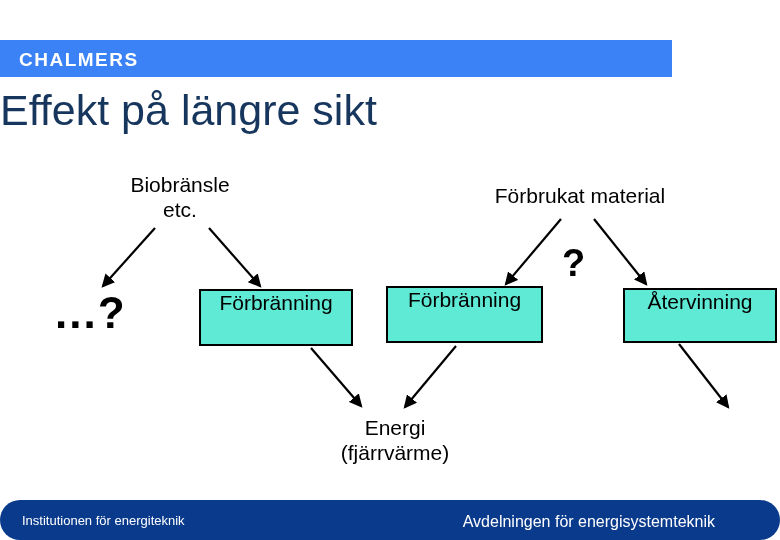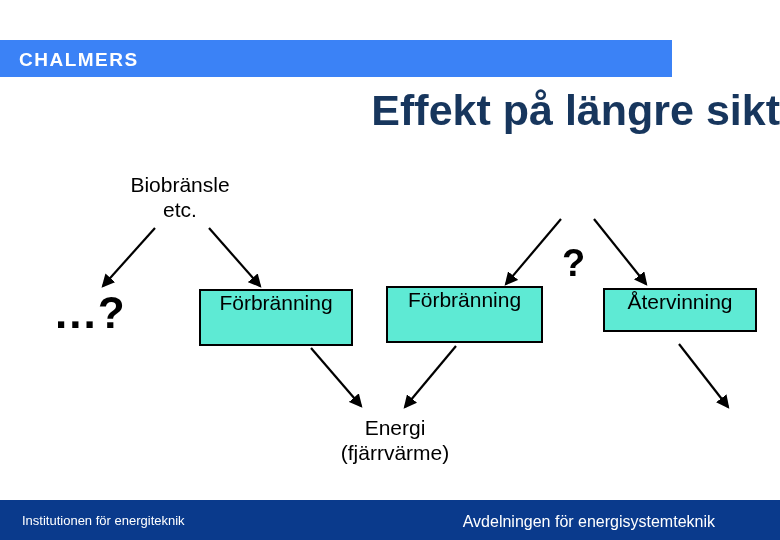--- a/index.html
+++ b/index.html
@@ -36,24 +36,24 @@
     right: 47px; top: 10px;
     color: #ffffff;
     font-size: 15px;
   }
 
   
   .slide-title {
     position: absolute;
     top: 86px; left: 0;
     width: 780px;
-    text-align: right;
+    text-align: left;
     color: #17365D;
     font-size: 43px;
-    font-weight: bold;
+    font-weight: normal;
     letter-spacing: 0px;
   }
 
   
   .dlabel {
     position: absolute;
     color: #000000;
     font-size: 21px;
     text-align: center;
     line-height: 25px;
@@ -78,40 +78,41 @@
     border: 2px solid #000000;
     background: #5eead4;
     display: flex;
     align-items: flex-start;
     justify-content: center;
     font-size: 21px;
     color: #000000;
   }
   .box-1 { left: 199px; top: 289px; width: 154px; height: 57px; }
   .box-2 { left: 386px; top: 286px; width: 157px; height: 57px; }
-  .box-3 { left: 603px; top: 288px; width: 154px; height: 44px; }
+  .box-3 { left: 623px; top: 288px; width: 154px; height: 55px; }
 
   
   .arrow-layer {
     position: absolute;
     top: 0; left: 0;
     width: 780px; height: 540px;
     pointer-events: none;
   }
   .arrow-layer line {
     stroke: #000000;
     stroke-width: 2.2px;
   }
 
   
   .footer-bar {
     position: absolute;
     left: 0; top: 500px;
     width: 780px; height: 40px;
     background: #0A3A8C;
+    border-radius: 20px;
   }
   .footer-left {
     position: absolute;
     left: 22px; top: 13px;
     color: #ffffff;
     font-size: 13px;
   }
   .footer-right {
     position: absolute;
     right: 65px; top: 13px;
@@ -140,20 +141,21 @@
     <line x1="209" y1="228" x2="260" y2="286" marker-end="url(#ah)"></line>
     <line x1="561" y1="219" x2="506" y2="284" marker-end="url(#ah)"></line>
     <line x1="594" y1="219" x2="646" y2="284" marker-end="url(#ah)"></line>
     <line x1="311" y1="348" x2="361" y2="406" marker-end="url(#ah)"></line>
     <line x1="456" y1="346" x2="405" y2="407" marker-end="url(#ah)"></line>
     <line x1="679" y1="344" x2="728" y2="407" marker-end="url(#ah)"></line>
   </svg>
 
   <div class="dlabel label-biobransle">Biobränsle
 etc.</div>
+  <div class="dlabel label-forbrukat">Förbrukat material</div>
 
   <div class="big-q dots-question">...?</div>
   <div class="big-q lone-question">?</div>
 
   <div class="dbox box-1">
     <span>Förbränning</span>
   </div>
   <div class="dbox box-2">
     <span>Förbränning</span>
   </div>

